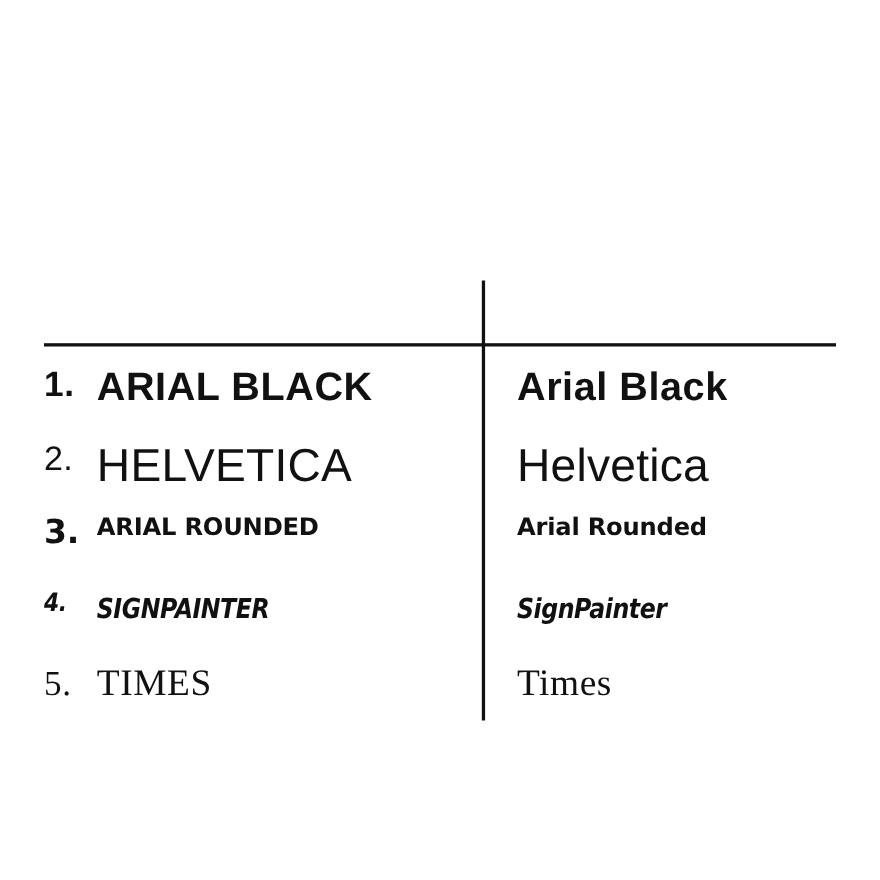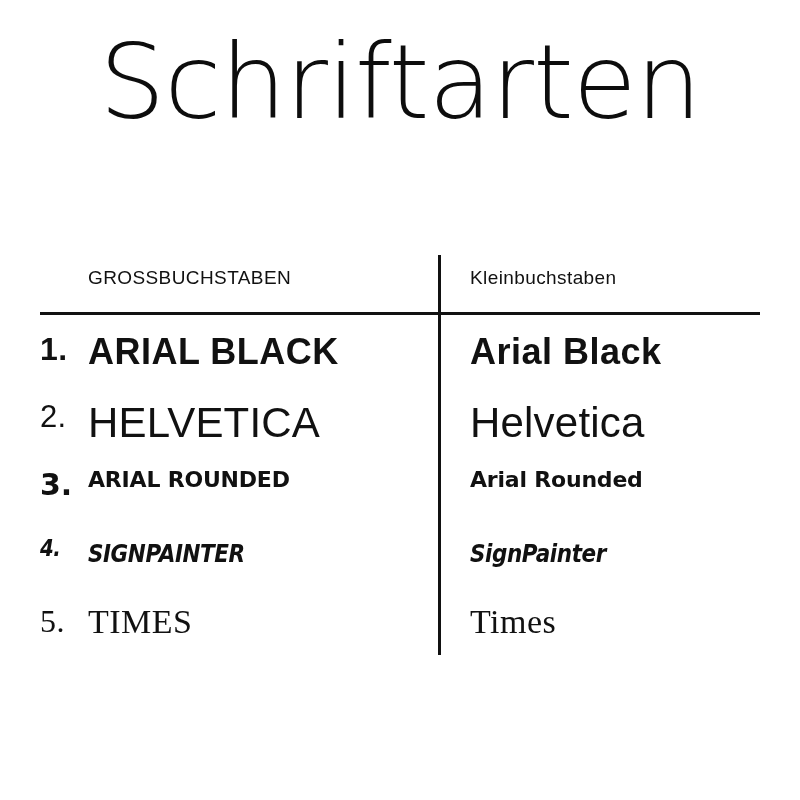--- a/index.html
+++ b/index.html
@@ -146,29 +146,26 @@
   .num.f-sign { font-size: 23px; }
   .num.f-times { font-size: 32px; }
 
   .row-sign .upper, .row-sign .lower { top: 12px; }
 </style>
 </head>
 <body>
 
 <div class="page">
 
-  <div class="title">Schriftarten</div>
 
   <div class="table">
 
     <div class="vrule"></div>
 
     <div class="header-row">
-      <div class="head-cell head-left">GROSSBUCHSTABEN</div>
-      <div class="head-cell head-right">Kleinbuchstaben</div>
       <div class="hrule"></div>
     </div>
 
     <div class="rows">
 
       <div class="row row-black">
         <div class="num f-black">1.</div>
         <div class="upper f-black">ARIAL BLACK</div>
         <div class="lower f-black">Arial Black</div>
       </div>

